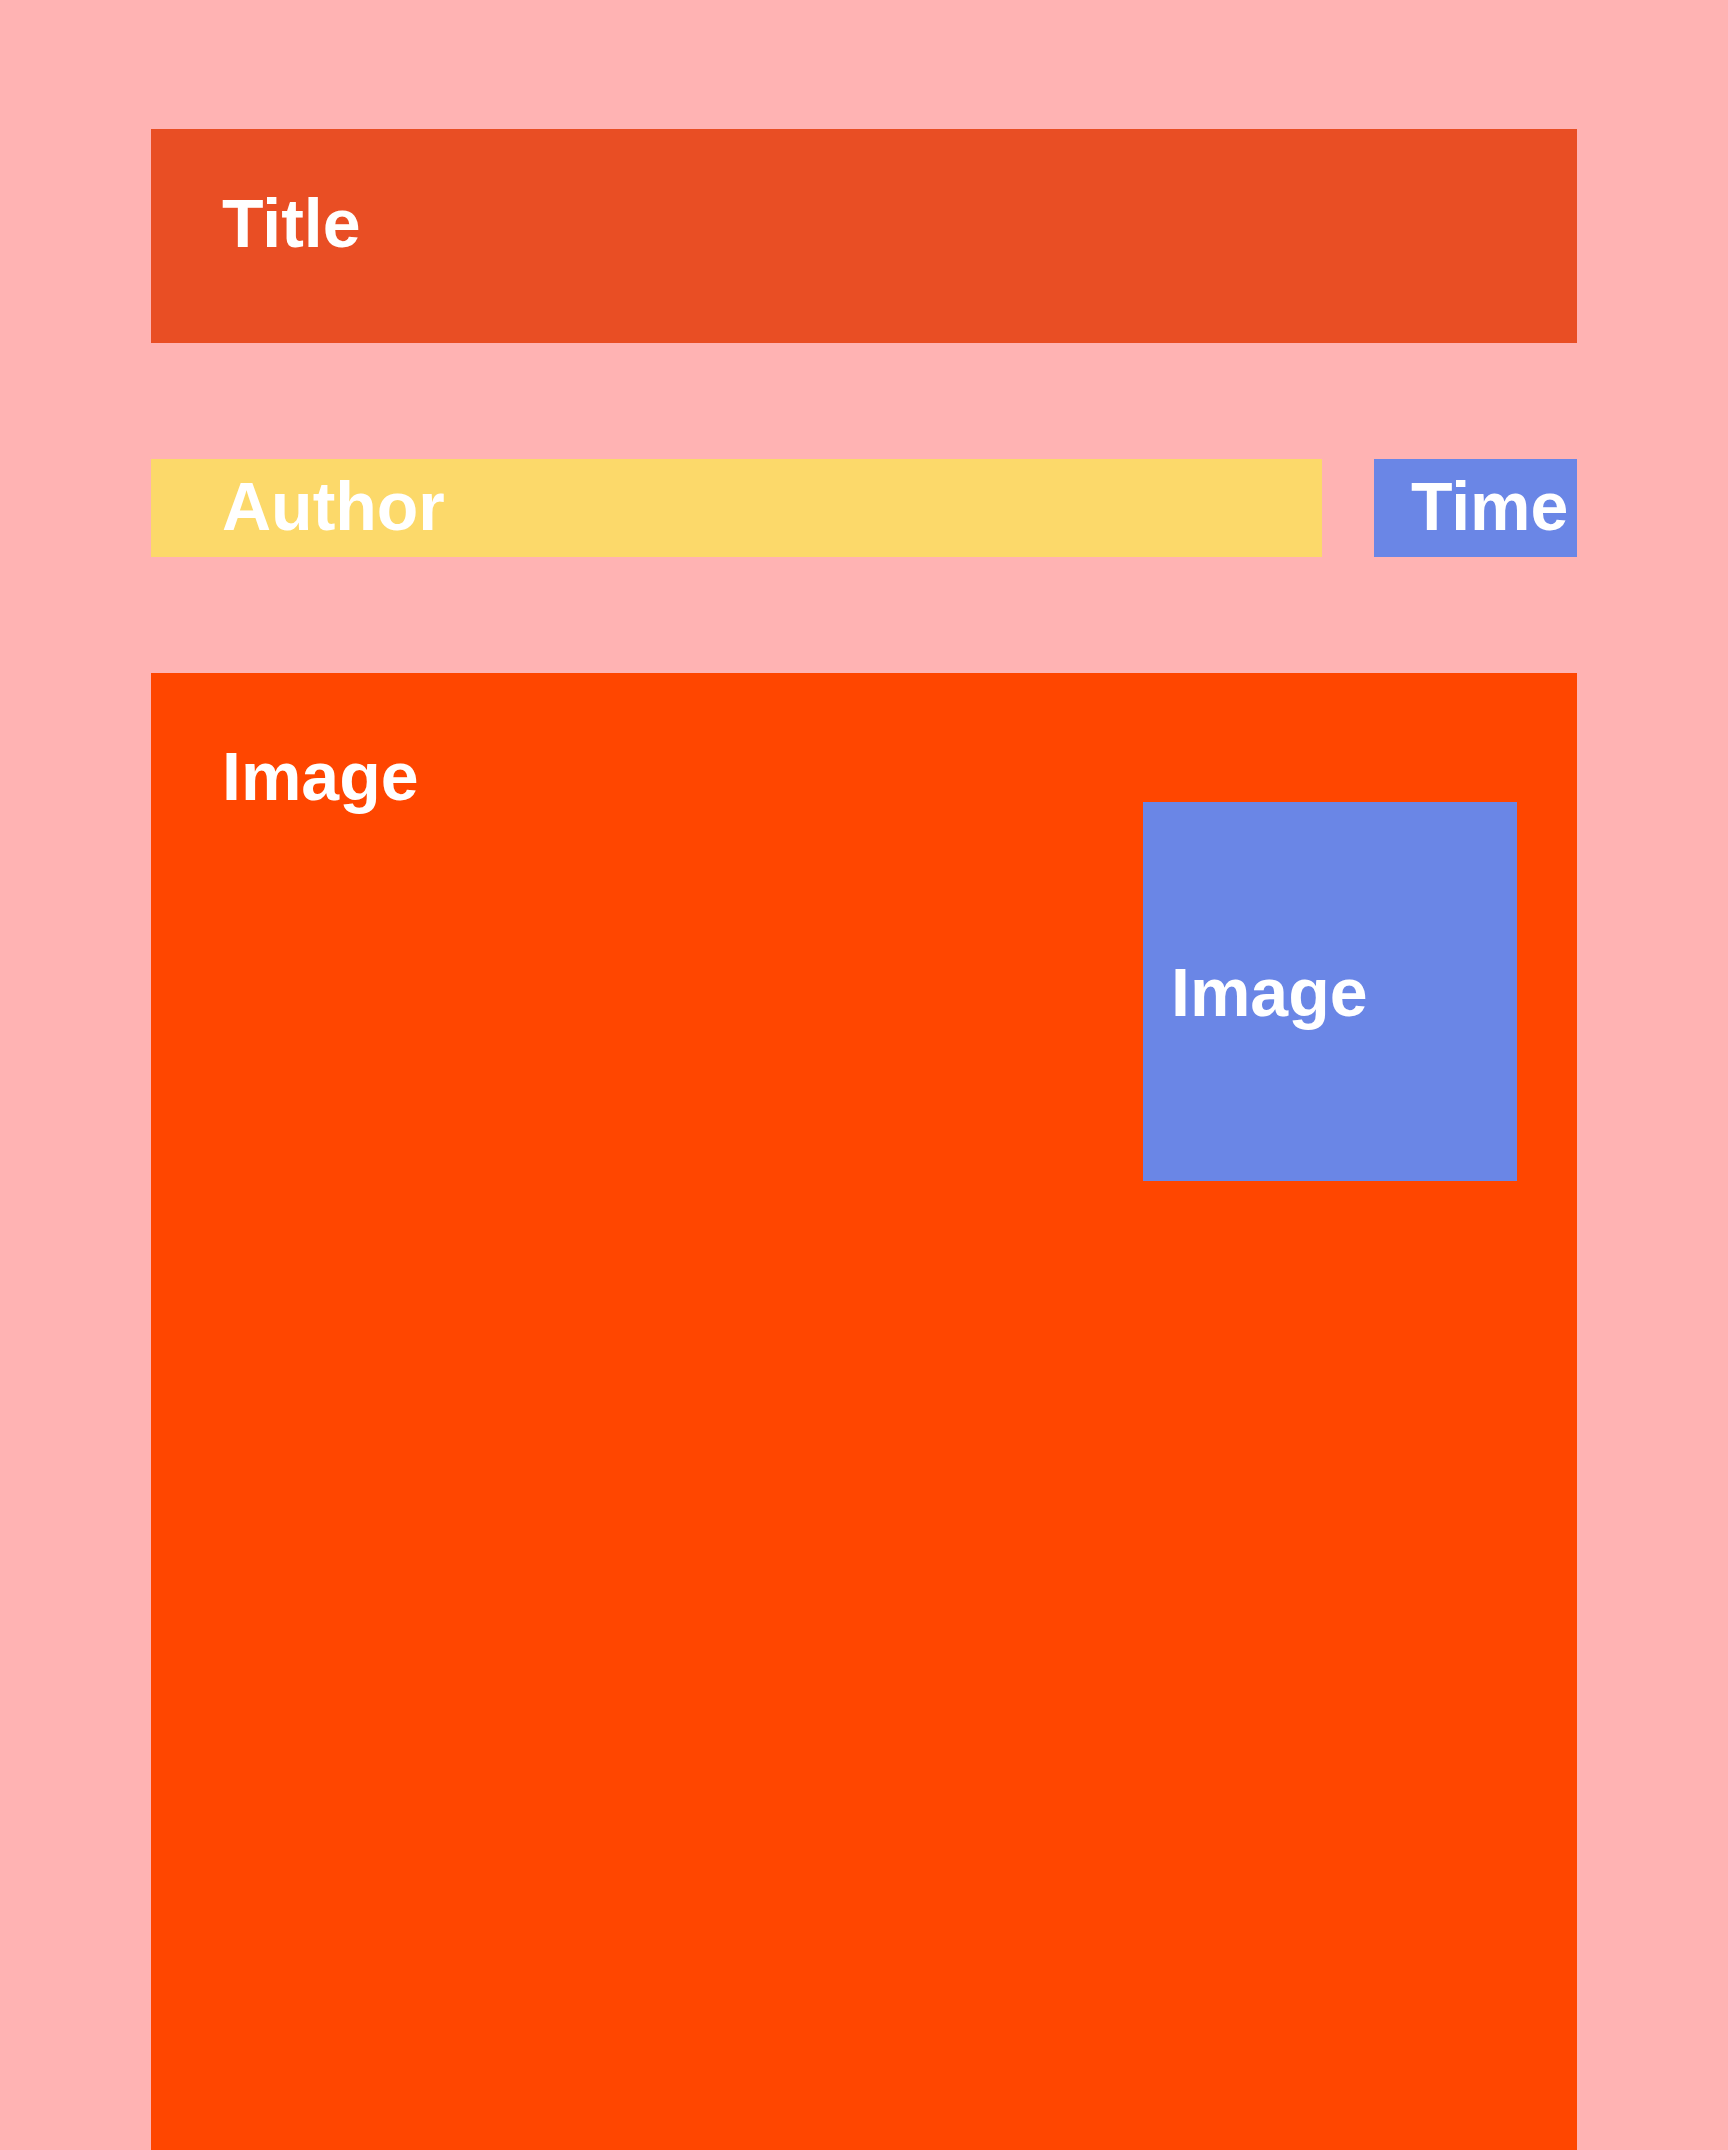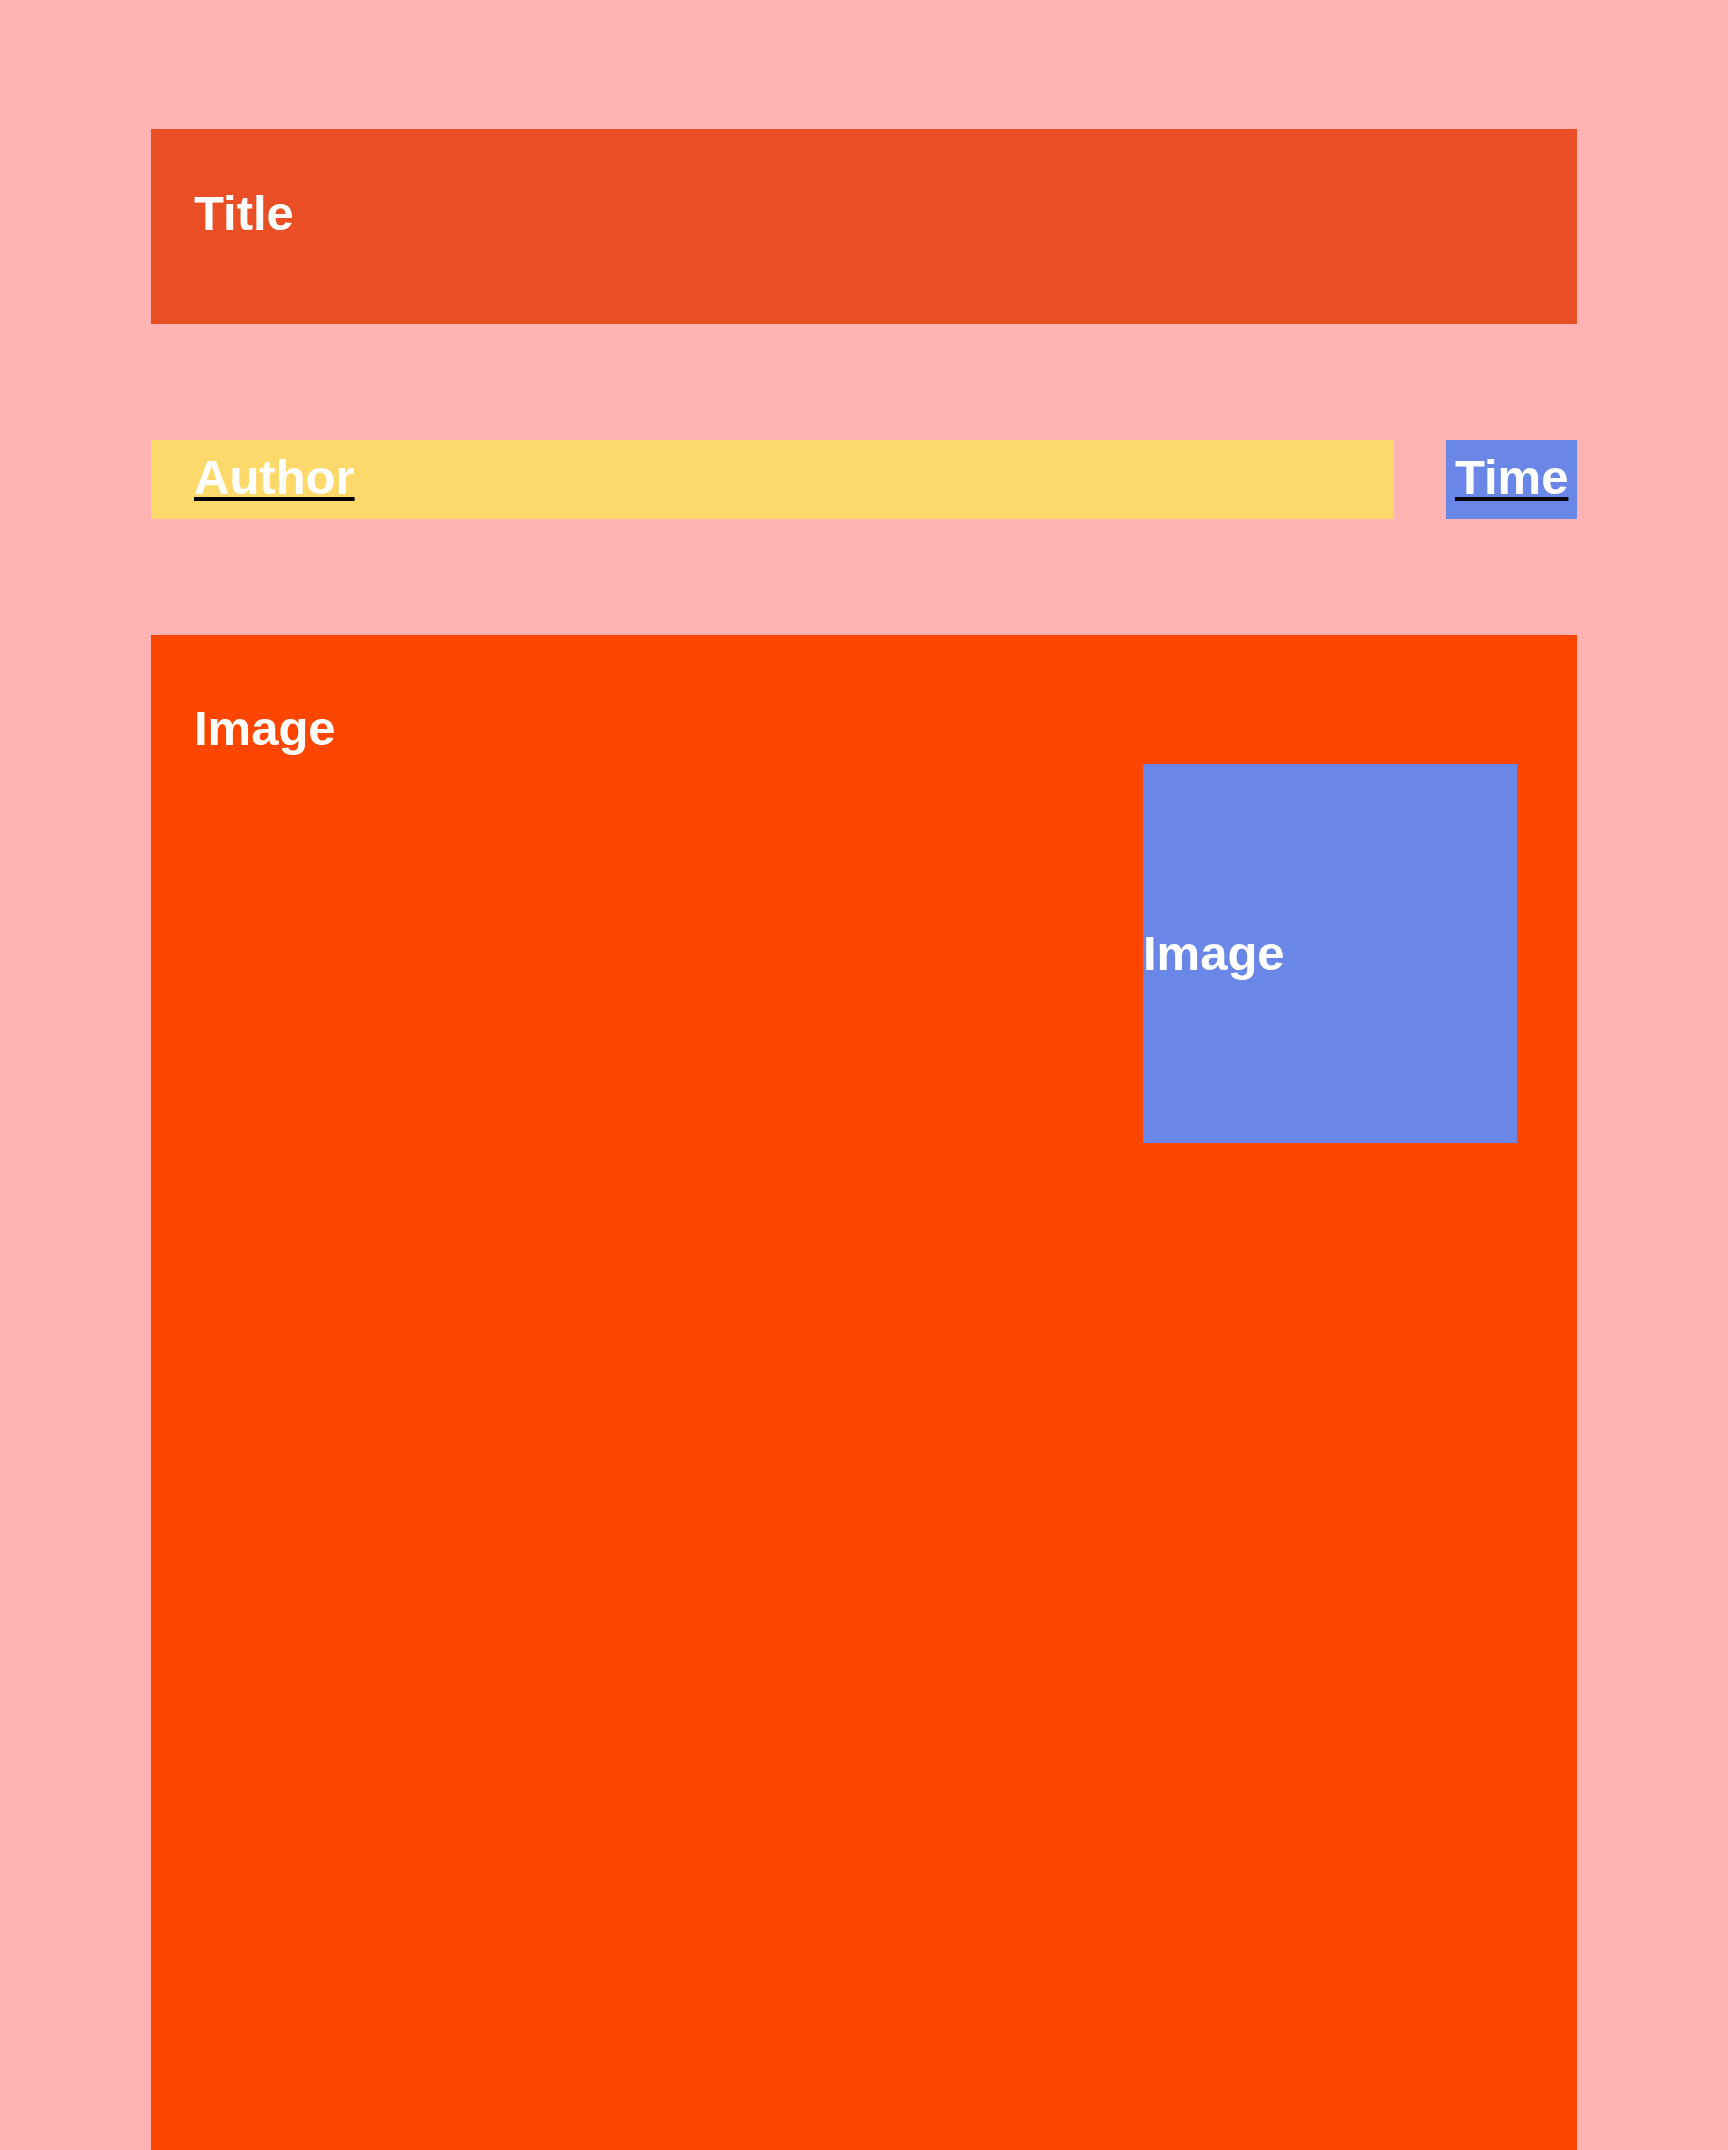--- a/index.html
+++ b/index.html
@@ -13,32 +13,32 @@
       width: 1728px;
       height: 2677px;
       padding: 129px 151px;
       display: flex;
       flex-direction: column;
       gap: 116px;
     }
     .label {
       font-weight: 700;
       color: #fff;
-      font-size: 49px;
+      font-size: 68px;
       line-height: 1;
+      margin-left: 28px;
     }
     .title-block {
       background: #e94e24;
       padding: 60px 43px 86px 43px;
     }
     .meta-row {
       display: flex;
       gap: 52px;
       align-items: stretch;
-      text-decoration: underline;
     }
     .author-block {
       background: #fcd96a;
       flex: 1;
       padding: 13px 43px 17px 43px;
       display: flex;
       align-items: center;
     }
     .date-block {
       background: #63b184;

